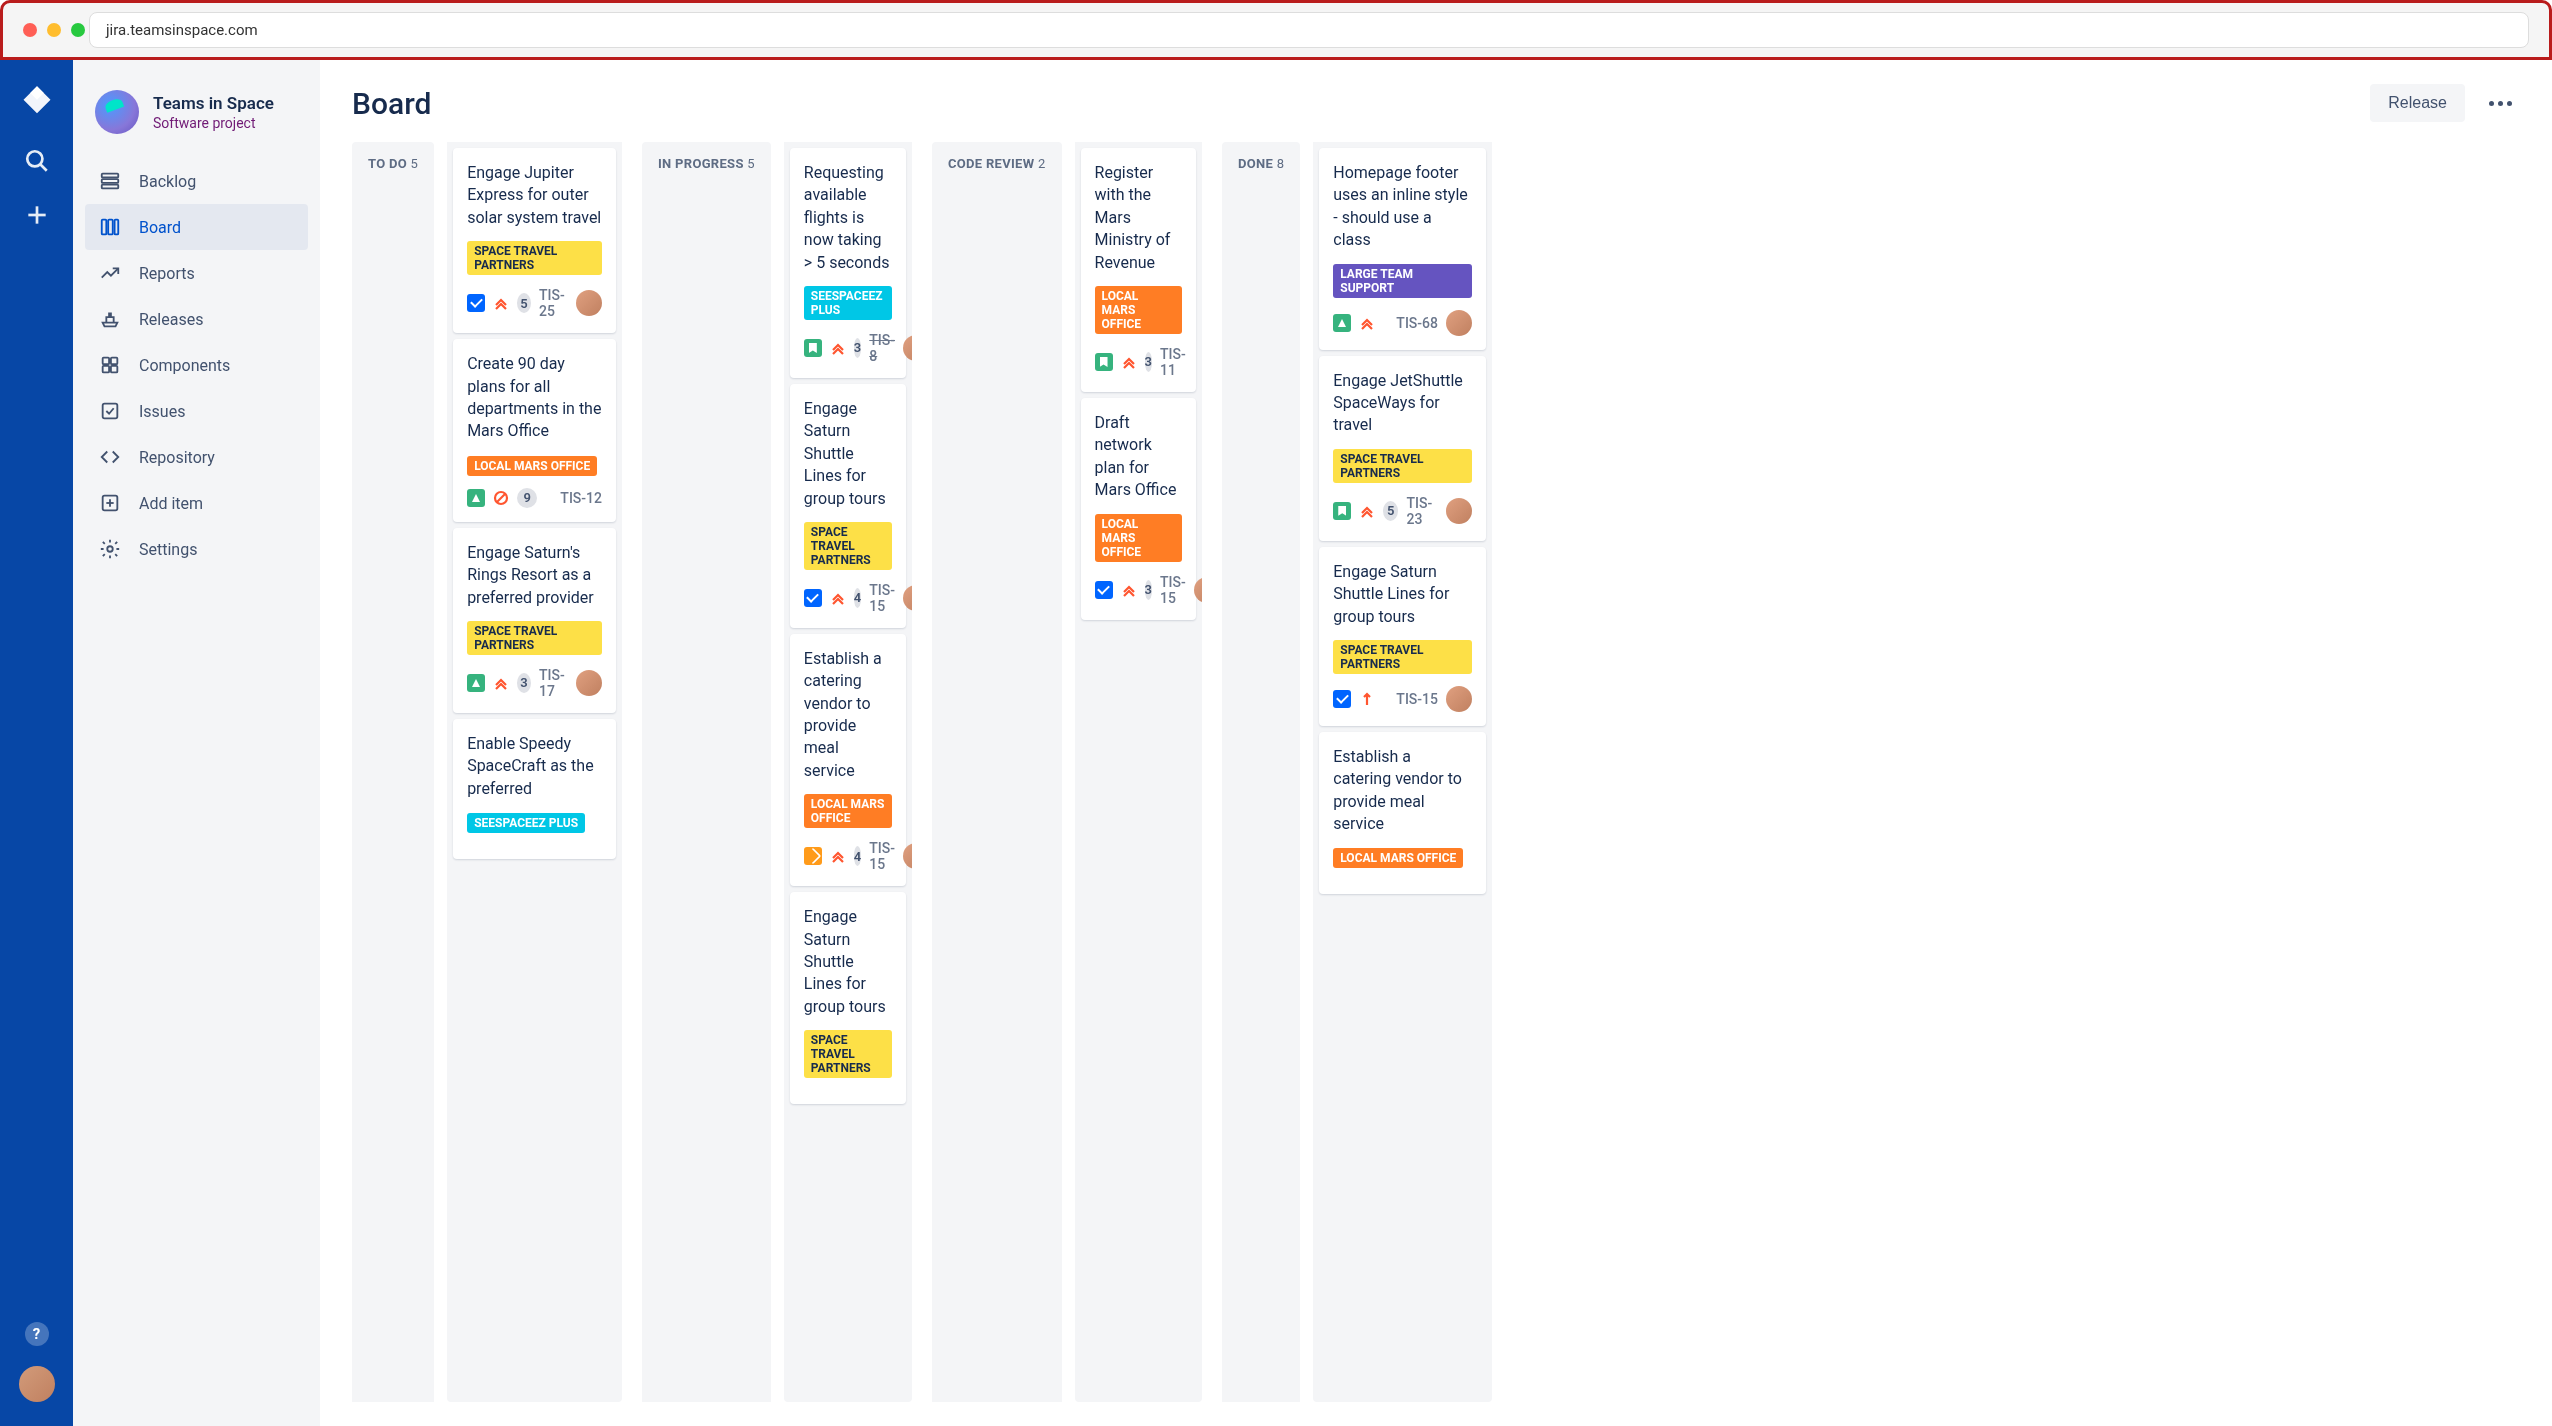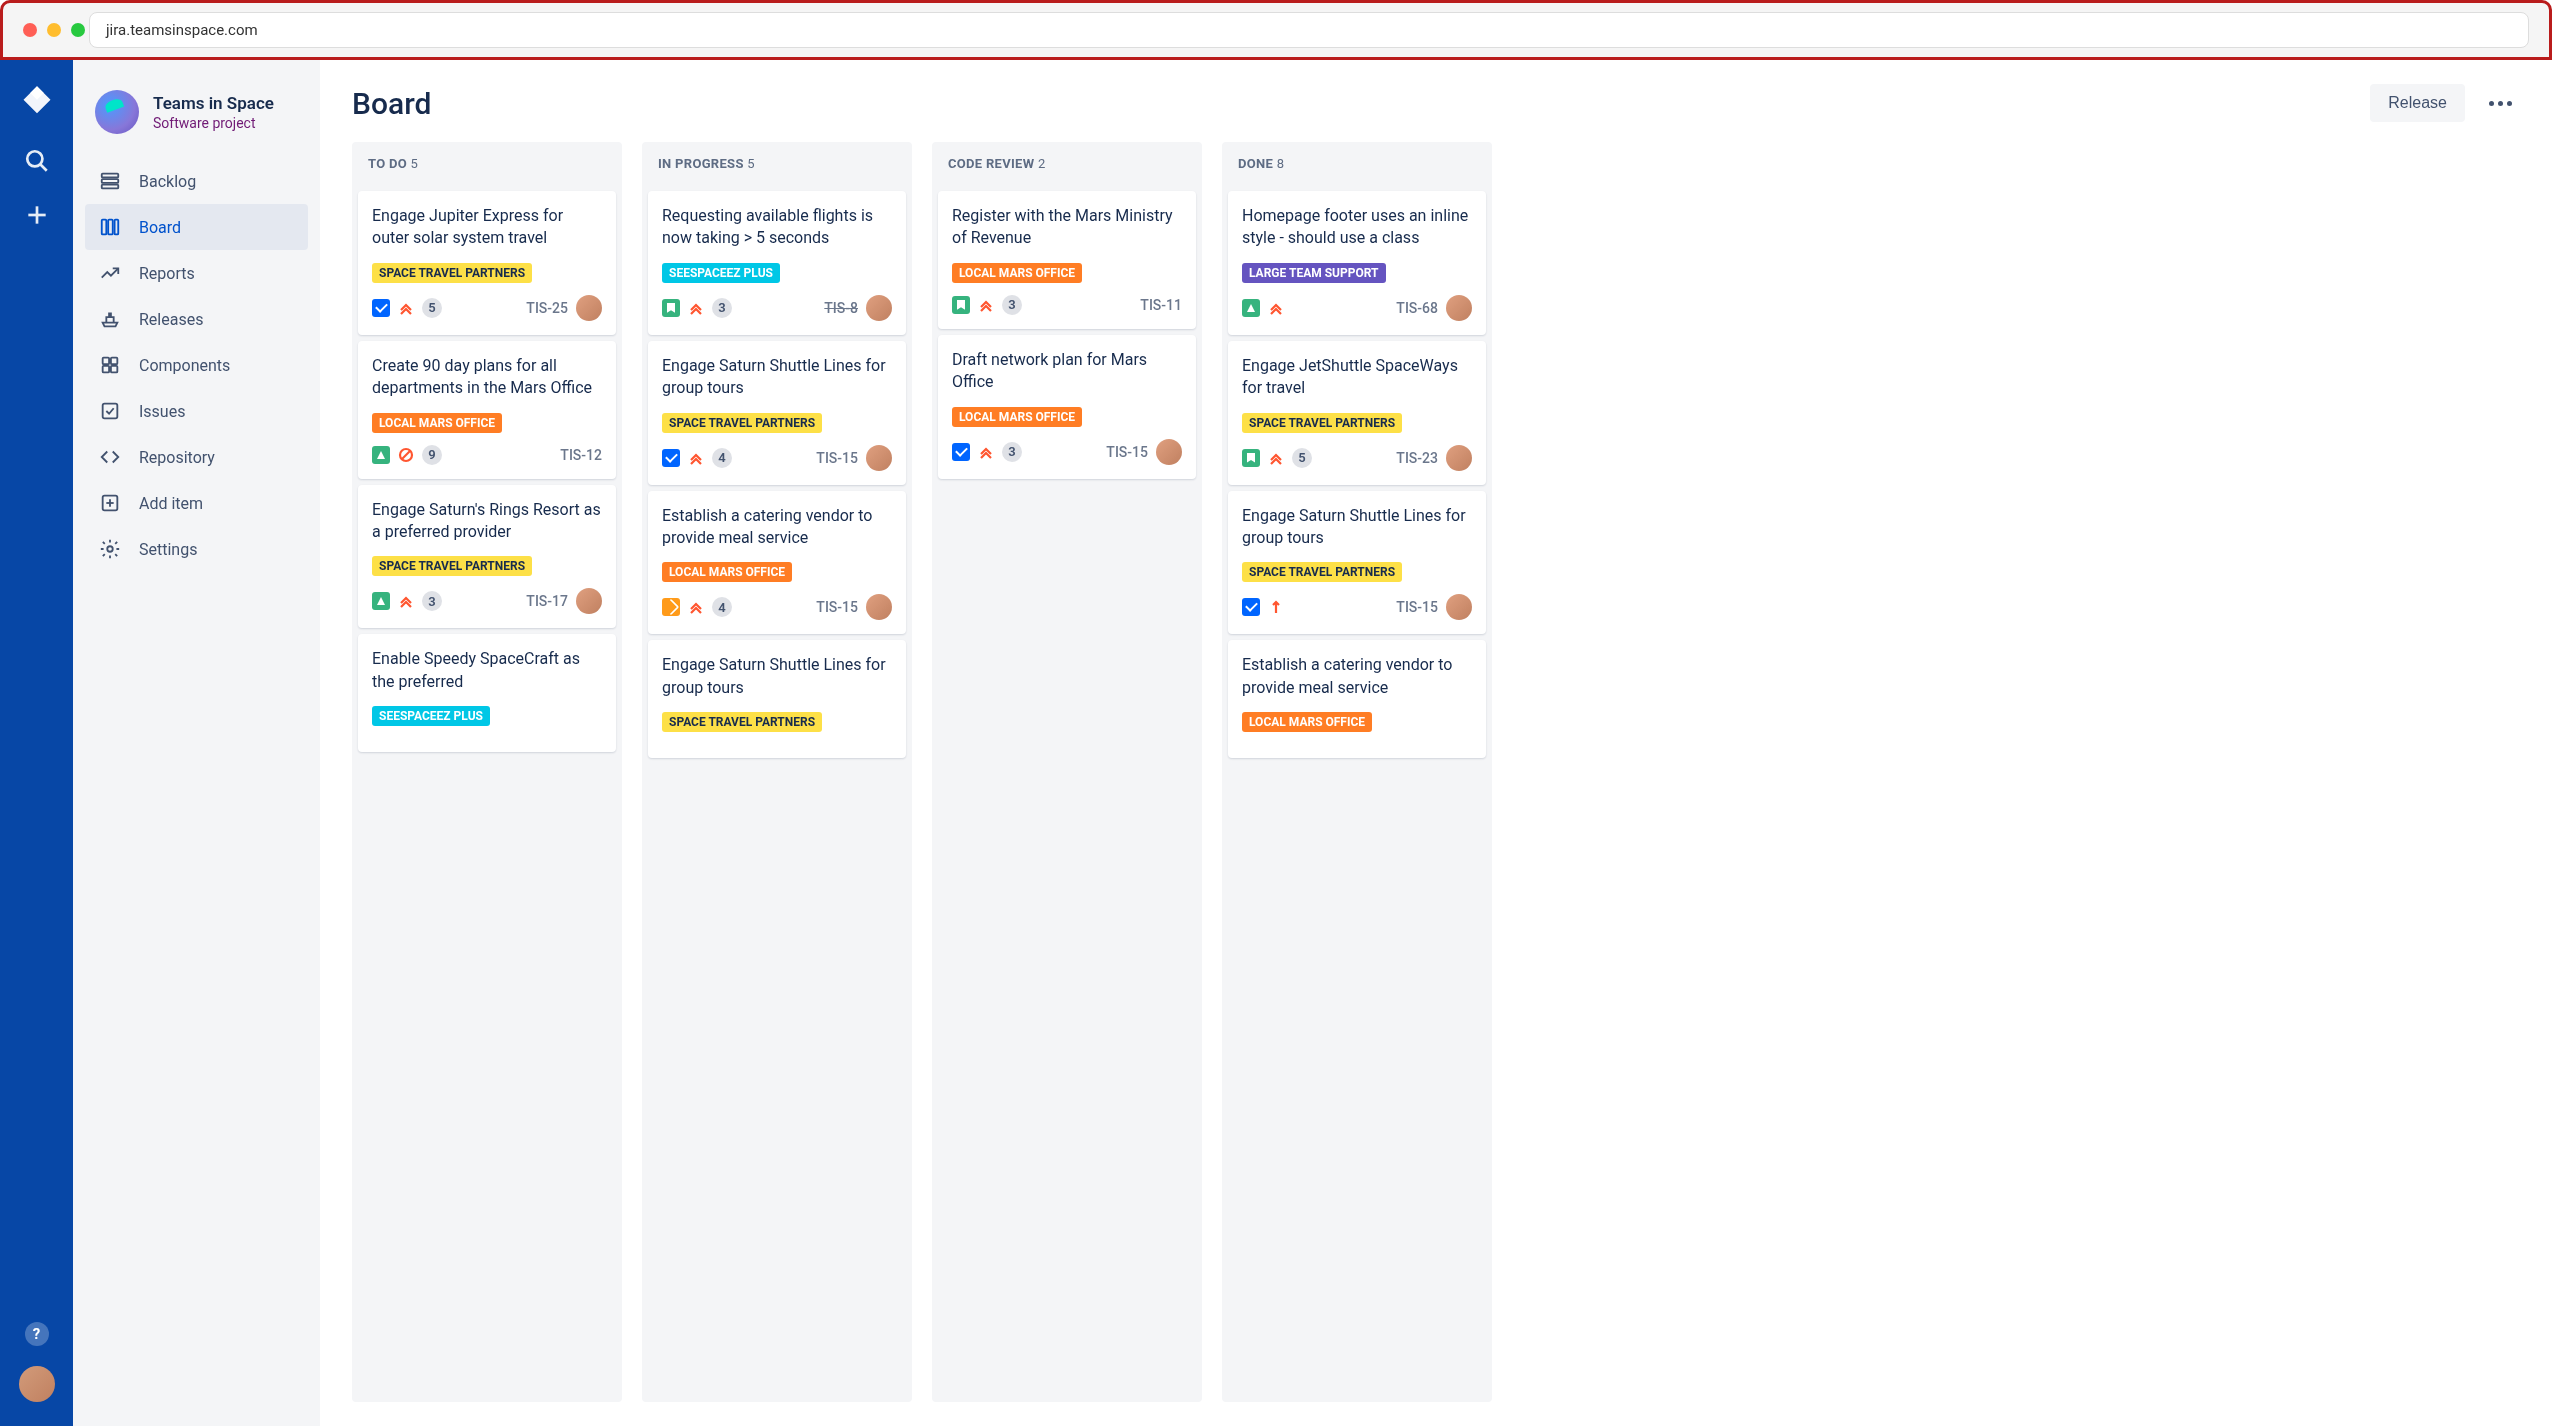--- a/index.html
+++ b/index.html
@@ -45,21 +45,21 @@
 .more-icon { display: flex; gap: 4px; cursor: pointer; padding: 8px; }
 .more-dot { width: 5px; height: 5px; border-radius: 50%; background: #42526e; }
 
 .toolbar { display: flex; align-items: center; gap: 20px; margin-bottom: 20px; }
 .search-box { width: 92px; height: 40px; background: #f4f5f7; border-radius: 4px; display: flex; align-items: center; justify-content: center; }
 .search-box svg { width: 20px; height: 20px; color: #42526e; }
 .quick-filters { display: flex; align-items: center; gap: 10px; color: #42526e; font-size: 16px; cursor: pointer; }
 
 
 .board { display: flex; gap: 20px; flex: 1; overflow: hidden; }
-.column { width: 270px; display: flex; flex-direction: column; min-height: 0; }
+.column { width: 270px; display: flex; flex-direction: row; min-height: 0; gap: 13px; }
 .column-header { background: #f4f5f7; padding: 14px 16px; border-radius: 4px 4px 0 0; font-size: 13px; font-weight: 700; color: #5e6c84; letter-spacing: 0.3px; text-transform: uppercase; }
 .column-count { font-weight: 400; }
 .column-cards { background: #f4f5f7; padding: 6px; flex: 1; overflow-y: auto; display: flex; flex-direction: column; gap: 6px; border-radius: 0 0 4px 4px; }
 
 
 .card { background: #fff; border-radius: 4px; padding: 14px; cursor: pointer; box-shadow: 0 1px 2px rgba(9,30,66,0.15); }
 .card-title { font-size: 16px; color: #172b4d; line-height: 1.4; margin-bottom: 12px; }
 .card-tag { display: inline-block; padding: 3px 7px; border-radius: 3px; font-size: 12px; font-weight: 700; margin-bottom: 12px; }
 .tag-yellow { background: #fde047; color: #172b4d; }
 .tag-teal { background: #00c7e6; color: #fff; }

